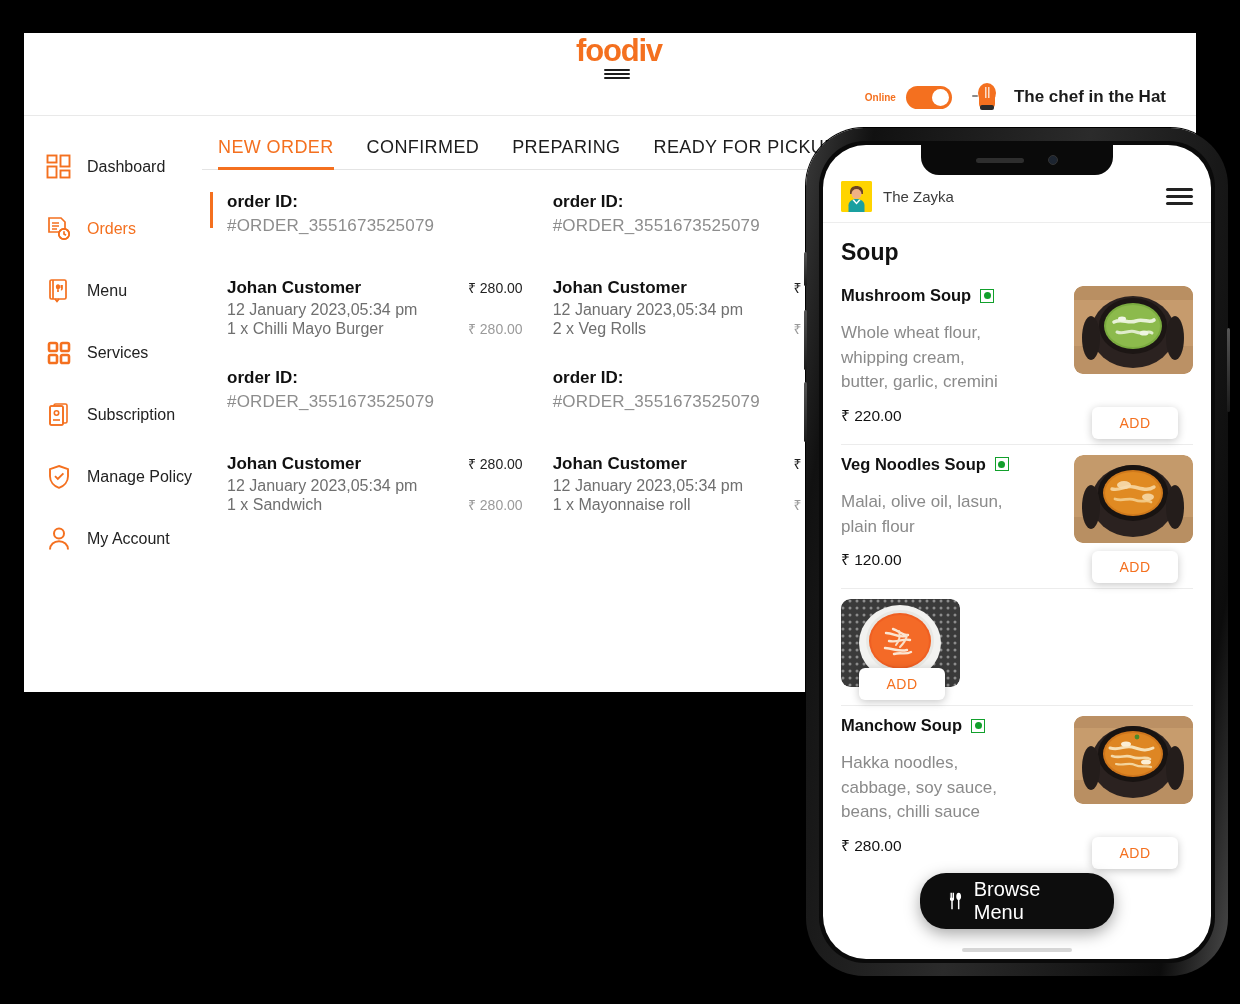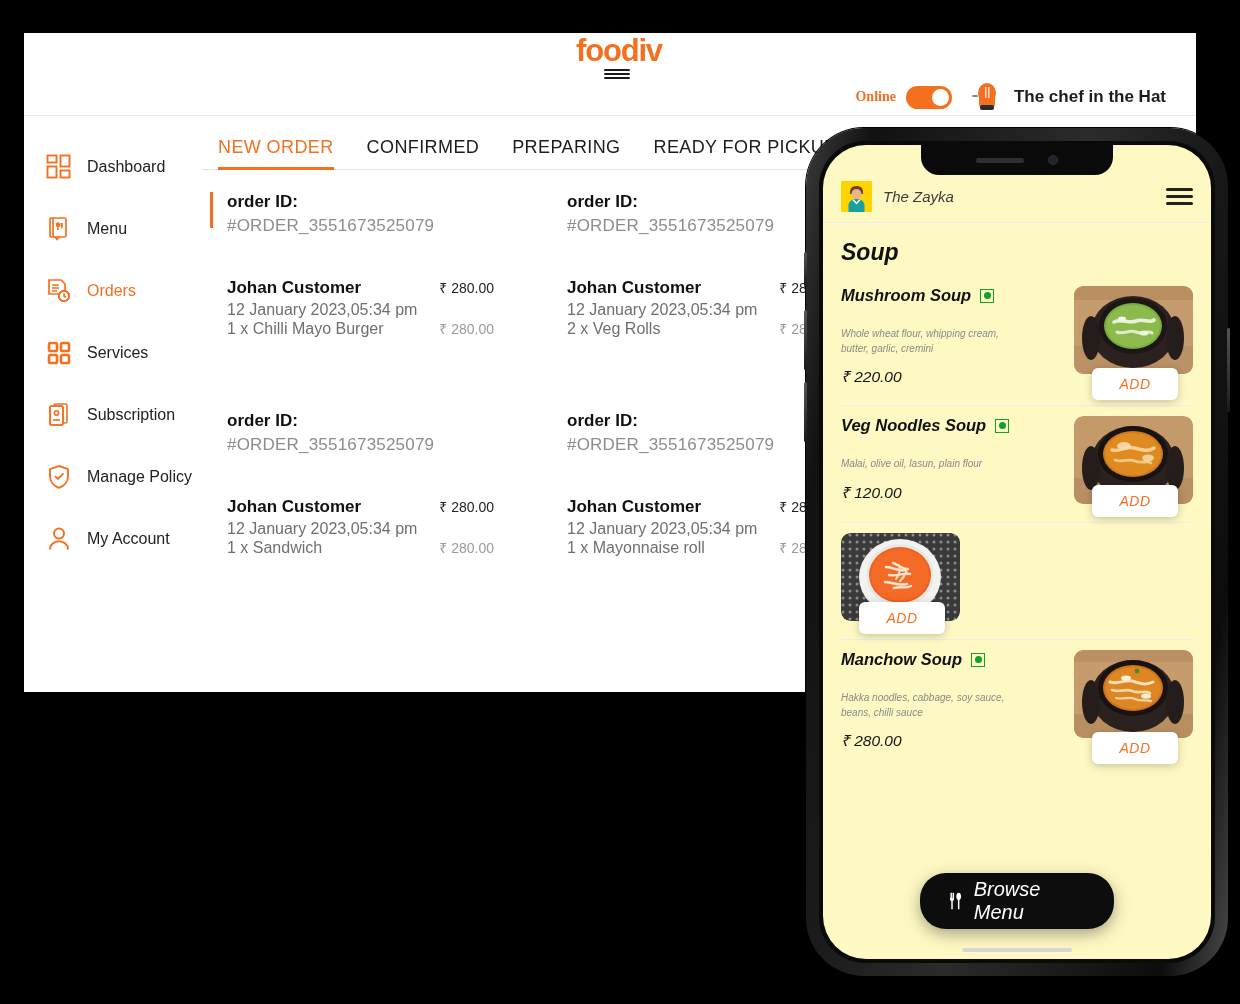--- a/index.html
+++ b/index.html
@@ -29,21 +29,21 @@
     letter-spacing: -1.2px;
   }
   .burger { margin-left: 14px; width: 26px; height: 19px;
     display: flex; flex-direction: column; justify-content: space-between; cursor: pointer; }
   .burger span { display:block; height: 2.4px; background: #1c1c1c; border-radius: 2px; }
 
   .dtop-right {
     margin-left: auto; margin-right: 30px;
     display: flex; align-items: center; gap: 10px;
   }
-  .online-label { color: #F4701F; font-size: 14px; font-weight: 600; font-family: Liberation Serif, serif; }
+  .online-label { color: #F4701F; font-size: 10px; font-weight: 600; }
   .toggle {
     width: 46px; height: 23px; border-radius: 14px;
     background: #F4701F; position: relative; cursor: pointer;
   }
   .toggle .knob {
     position: absolute; right: 3px; top: 3px;
     width: 17px; height: 17px; border-radius: 50%; background: #fff;
   }
   .chef-logo { width: 34px; height: 36px; margin-left: 8px; display:block; }
   .chef-name { font-size: 17px; font-weight: bold; color: #1c1c1c; }
@@ -75,21 +75,21 @@
     content: ""; position: absolute; left: 0; right: 0; bottom: -1px;
     height: 3px; background: #F4701F;
   }
 
   .orders-wrap { position: relative; padding: 18px 0 0 0; }
   .accent-bar {
     position: absolute; left: 8px; top: 22px; width: 3px; height: 36px; background: #F4701F;
   }
   .orders-grid {
     display: grid; grid-template-columns: 1fr 1fr 1fr;
-    column-gap: 0; row-gap: 0; padding-left: 17px; gap: 43px;
+    column-gap: 0; row-gap: 0; padding-left: 17px;
   }
   .ocard { padding: 4px 22px 26px 8px; }
   .oid-label { font-size: 17px; font-weight: bold; color: #111; }
   .oid-value { font-size: 17px; color: #8d8d8d; margin-top: 4px; letter-spacing: .2px; }
   .ocust-row { display: flex; align-items: baseline; margin-top: 42px; }
   .ocust-name { font-size: 17px; font-weight: bold; color: #111; }
   .ocust-amt { margin-left: auto; font-size: 14px; color: #222; white-space: nowrap; }
   .odate { font-size: 16px; color: #6f6f6f; margin-top: 3px; }
   .oitem-row { display: flex; align-items: flex-end; }
   .oitem-name { font-size: 16px; color: #6f6f6f; }
@@ -103,21 +103,21 @@
     background: linear-gradient(100deg,#3a3a3a 0%, #111 12%, #2b2b2b 50%, #0c0c0c 88%, #4a4a4a 100%);
     padding: 13px;
     box-shadow: 0 0 0 1px #000;
   }
   .phone-inner {
     width: 100%; height: 100%; border-radius: 46px;
     background: #0a0a0a; padding: 4px;
   }
   .screen {
     position: relative; width: 100%; height: 100%;
-    border-radius: 43px; background: #fef9c3; overflow: hidden; font-style: italic;
+    border-radius: 43px; background: #ffffff; overflow: hidden;
   }
   .notch {
     position: absolute; left: 50%; transform: translateX(-50%); top: 0;
     width: 192px; height: 30px; background: #0a0a0a;
     border-bottom-left-radius: 18px; border-bottom-right-radius: 18px;
     display: flex; align-items: center; justify-content: center; gap: 24px; z-index: 5;
   }
   .speaker { width: 48px; height: 5px; border-radius: 3px; background: #2e2e2e; }
   .camera { width: 10px; height: 10px; border-radius: 50%; background: #1c2430; border: 1px solid #333; }
   .side-btn { position: absolute; background: linear-gradient(180deg,#555,#1a1a1a); border-radius: 2px; }
@@ -139,21 +139,21 @@
   .ph-body { padding: 0 18px; }
   .cat-title { font-size: 23px; font-weight: bold; color: #111; padding: 16px 0 10px 0; }
 
   .fitem { display: flex; padding: 10px 0 18px 0; border-bottom: 1px solid #ececec; position: relative; }
   .fitem:last-child { border-bottom: none; }
   .fleft { flex: 1; padding-right: 20px; }
   .fname-row { display: flex; align-items: center; gap: 9px; }
   .fname { font-size: 16.5px; font-weight: bold; color: #111; }
   .vegmark { width: 14px; height: 14px; border: 1.8px solid #12a02c; display:flex; align-items:center; justify-content:center; flex-shrink: 0; }
   .vegmark i { width: 7px; height: 7px; background: #12a02c; border-radius: 50%; display:block; }
-  .fdesc { font-size: 10px; color: #8a8a8a; line-height: 1.45; margin-top: 22px; max-width: 175px; }
+  .fdesc { font-size: 17px; color: #8a8a8a; line-height: 1.45; margin-top: 16px; max-width: 175px; }
   .fprice { font-size: 15.5px; color: #111; margin-top: 9px; font-weight: 500; }
   .fright { width: 119px; flex-shrink: 0; position: relative; }
   .fimg { width: 119px; height: 88px; border-radius: 9px; display:block; }
   .addbtn {
     position: absolute; left: 18px; bottom: -13px;
     width: 86px; height: 32px; background: #fff; border-radius: 6px;
     box-shadow: 0 2px 9px rgba(0,0,0,.22);
     display: flex; align-items: center; justify-content: center;
     color: #F4701F; font-size: 14px; letter-spacing: .5px; cursor: pointer;
   }
@@ -207,44 +207,44 @@
             <svg width="26" height="26" viewBox="0 0 26 26" fill="none" stroke="#F4701F" stroke-width="1.9">
               <rect x="1.5" y="1.5" width="9" height="7"></rect>
                 <rect x="14.5" y="1.5" width="9" height="11"></rect>
               <rect x="1.5" y="12.5" width="9" height="11"></rect>
                 <rect x="14.5" y="16.5" width="9" height="7"></rect>
             </svg>
           </span>
           <span class="slab">Dashboard</span>
         </div>
 
+        <div class="snav active">
+          <span class="sico">
+            <svg width="26" height="26" viewBox="0 0 26 26" fill="none" stroke="#F4701F" stroke-width="1.7">
+              <path d="M3 2h12l4 4v10H3z"></path>
+                <path d="M6 7h7M6 10h7M6 13h5"></path>
+              <circle cx="18" cy="18" r="5.2" fill="#fff"></circle>
+                <circle cx="18" cy="18" r="5.2"></circle>
+              <path d="M18 15.3V18l2 1.3"></path>
+            </svg>
+          </span>
+          <span class="slab">Orders</span>
+        </div>
+
         <div class="snav">
           <span class="sico">
             <svg width="26" height="26" viewBox="0 0 26 26" fill="none" stroke="#F4701F" stroke-width="1.7">
               <rect x="4" y="2" width="16" height="19" rx="1.5"></rect>
                 <path d="M7 2v19"></path>
               <path d="M12 7v7M12 7c-1 0-1.3 1-1.3 2s.6 1.6 1.3 1.6 1.3-.6 1.3-1.6S13 7 12 7z"></path>
               <path d="M16 7v3.5c0 .9-.6 1.3-1.1 1.3M15.4 7v3"></path>
               <path d="M9 21l2 2.5 2-2.5"></path>
             </svg>
           </span>
           <span class="slab">Menu</span>
-        </div>
-
-        <div class="snav active">
-          <span class="sico">
-            <svg width="26" height="26" viewBox="0 0 26 26" fill="none" stroke="#F4701F" stroke-width="1.7">
-              <path d="M3 2h12l4 4v10H3z"></path>
-                <path d="M6 7h7M6 10h7M6 13h5"></path>
-              <circle cx="18" cy="18" r="5.2" fill="#fff"></circle>
-                <circle cx="18" cy="18" r="5.2"></circle>
-              <path d="M18 15.3V18l2 1.3"></path>
-            </svg>
-          </span>
-          <span class="slab">Orders</span>
         </div>
 
         <div class="snav">
           <span class="sico">
             <svg width="24" height="24" viewBox="0 0 24 24" fill="none" stroke="#F4701F" stroke-width="2.6">
               <rect x="2" y="2" width="8" height="8" rx="1.6"></rect>
                 <rect x="14" y="2" width="8" height="8" rx="1.6"></rect>
               <rect x="2" y="14" width="8" height="8" rx="1.6"></rect>
                 <rect x="14" y="14" width="8" height="8" rx="1.6"></rect>
             </svg>

